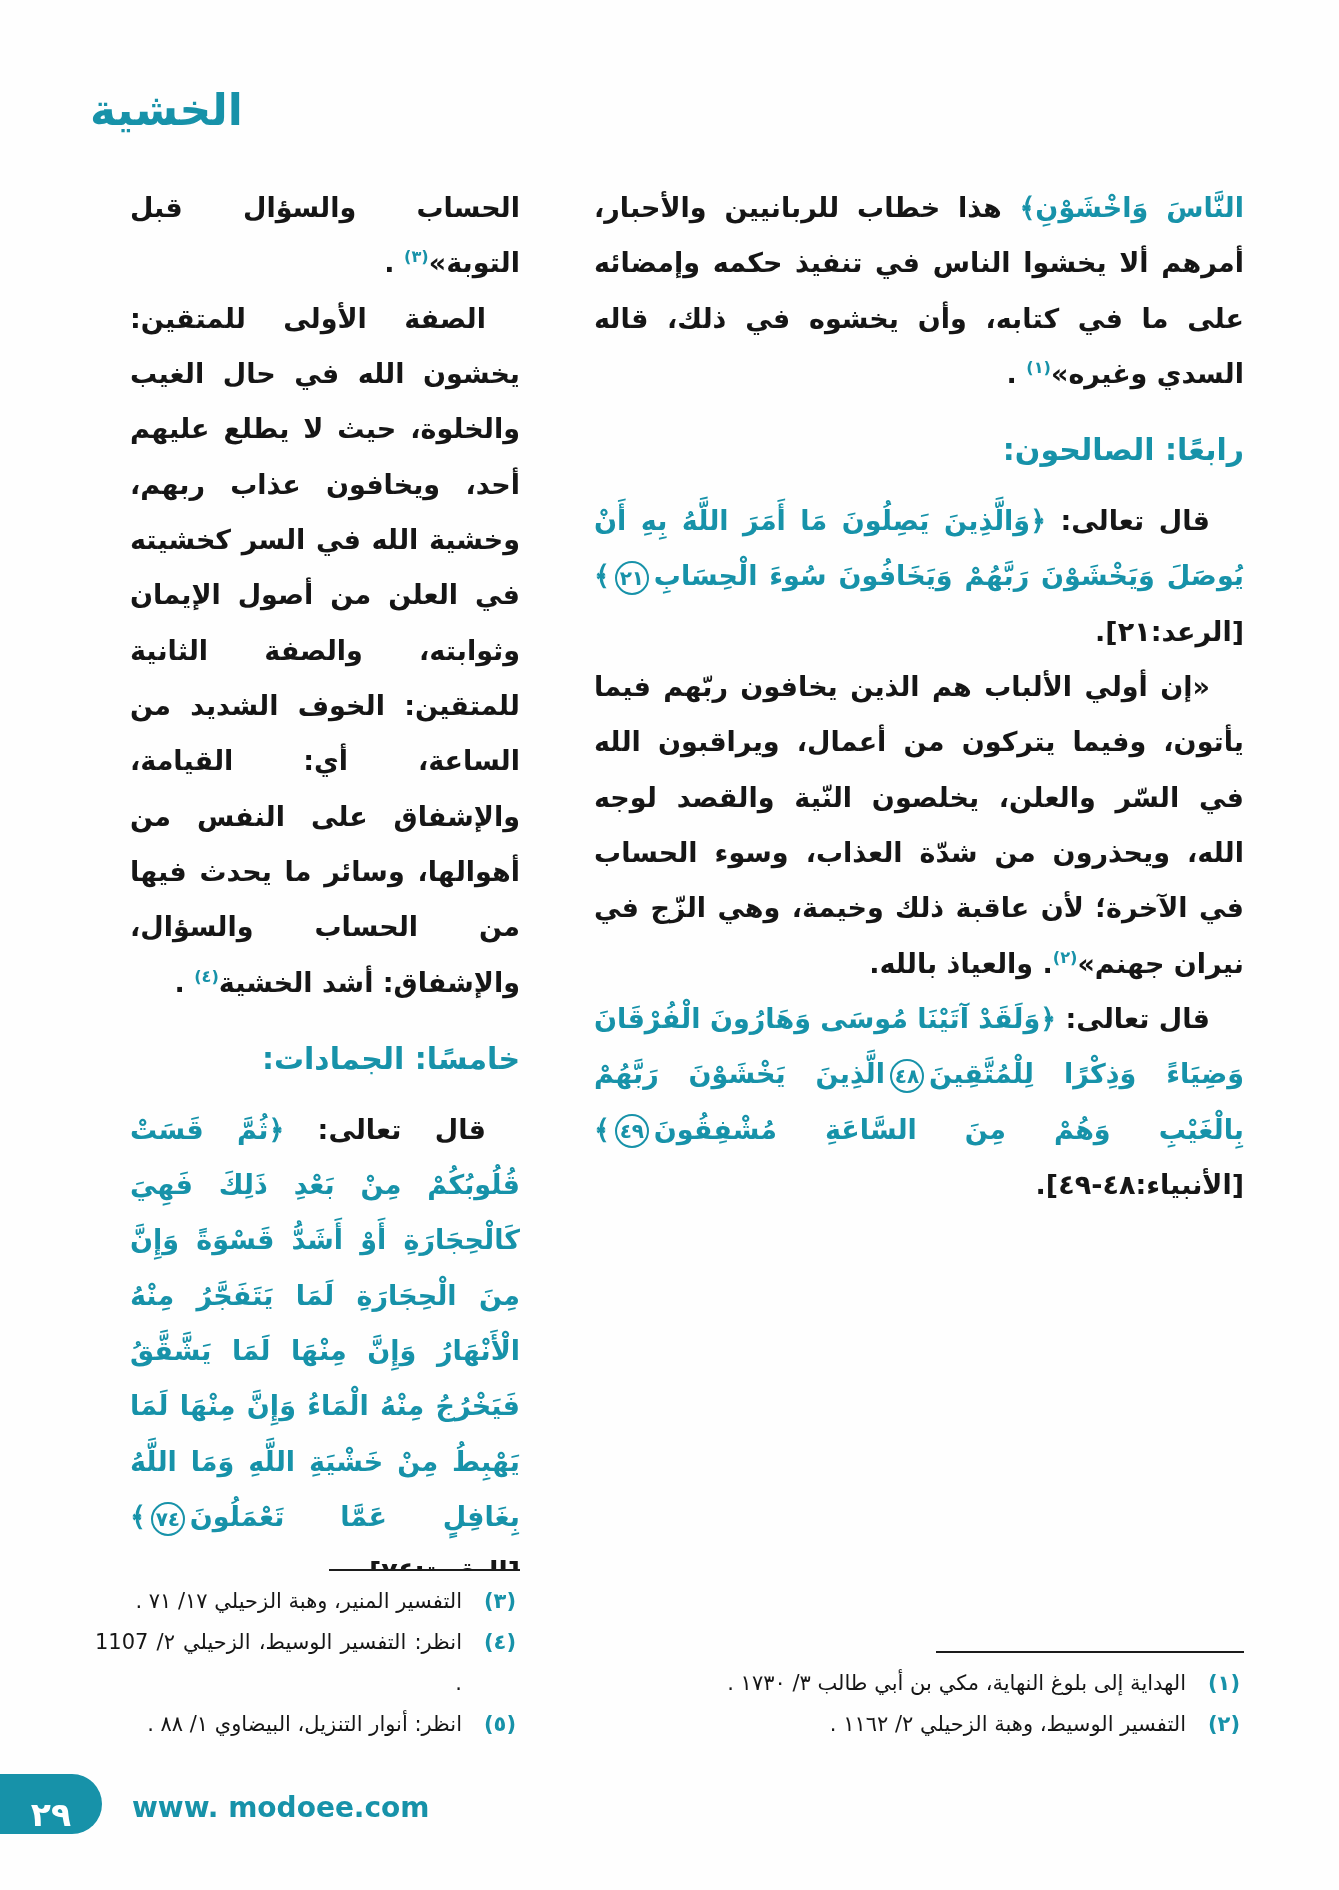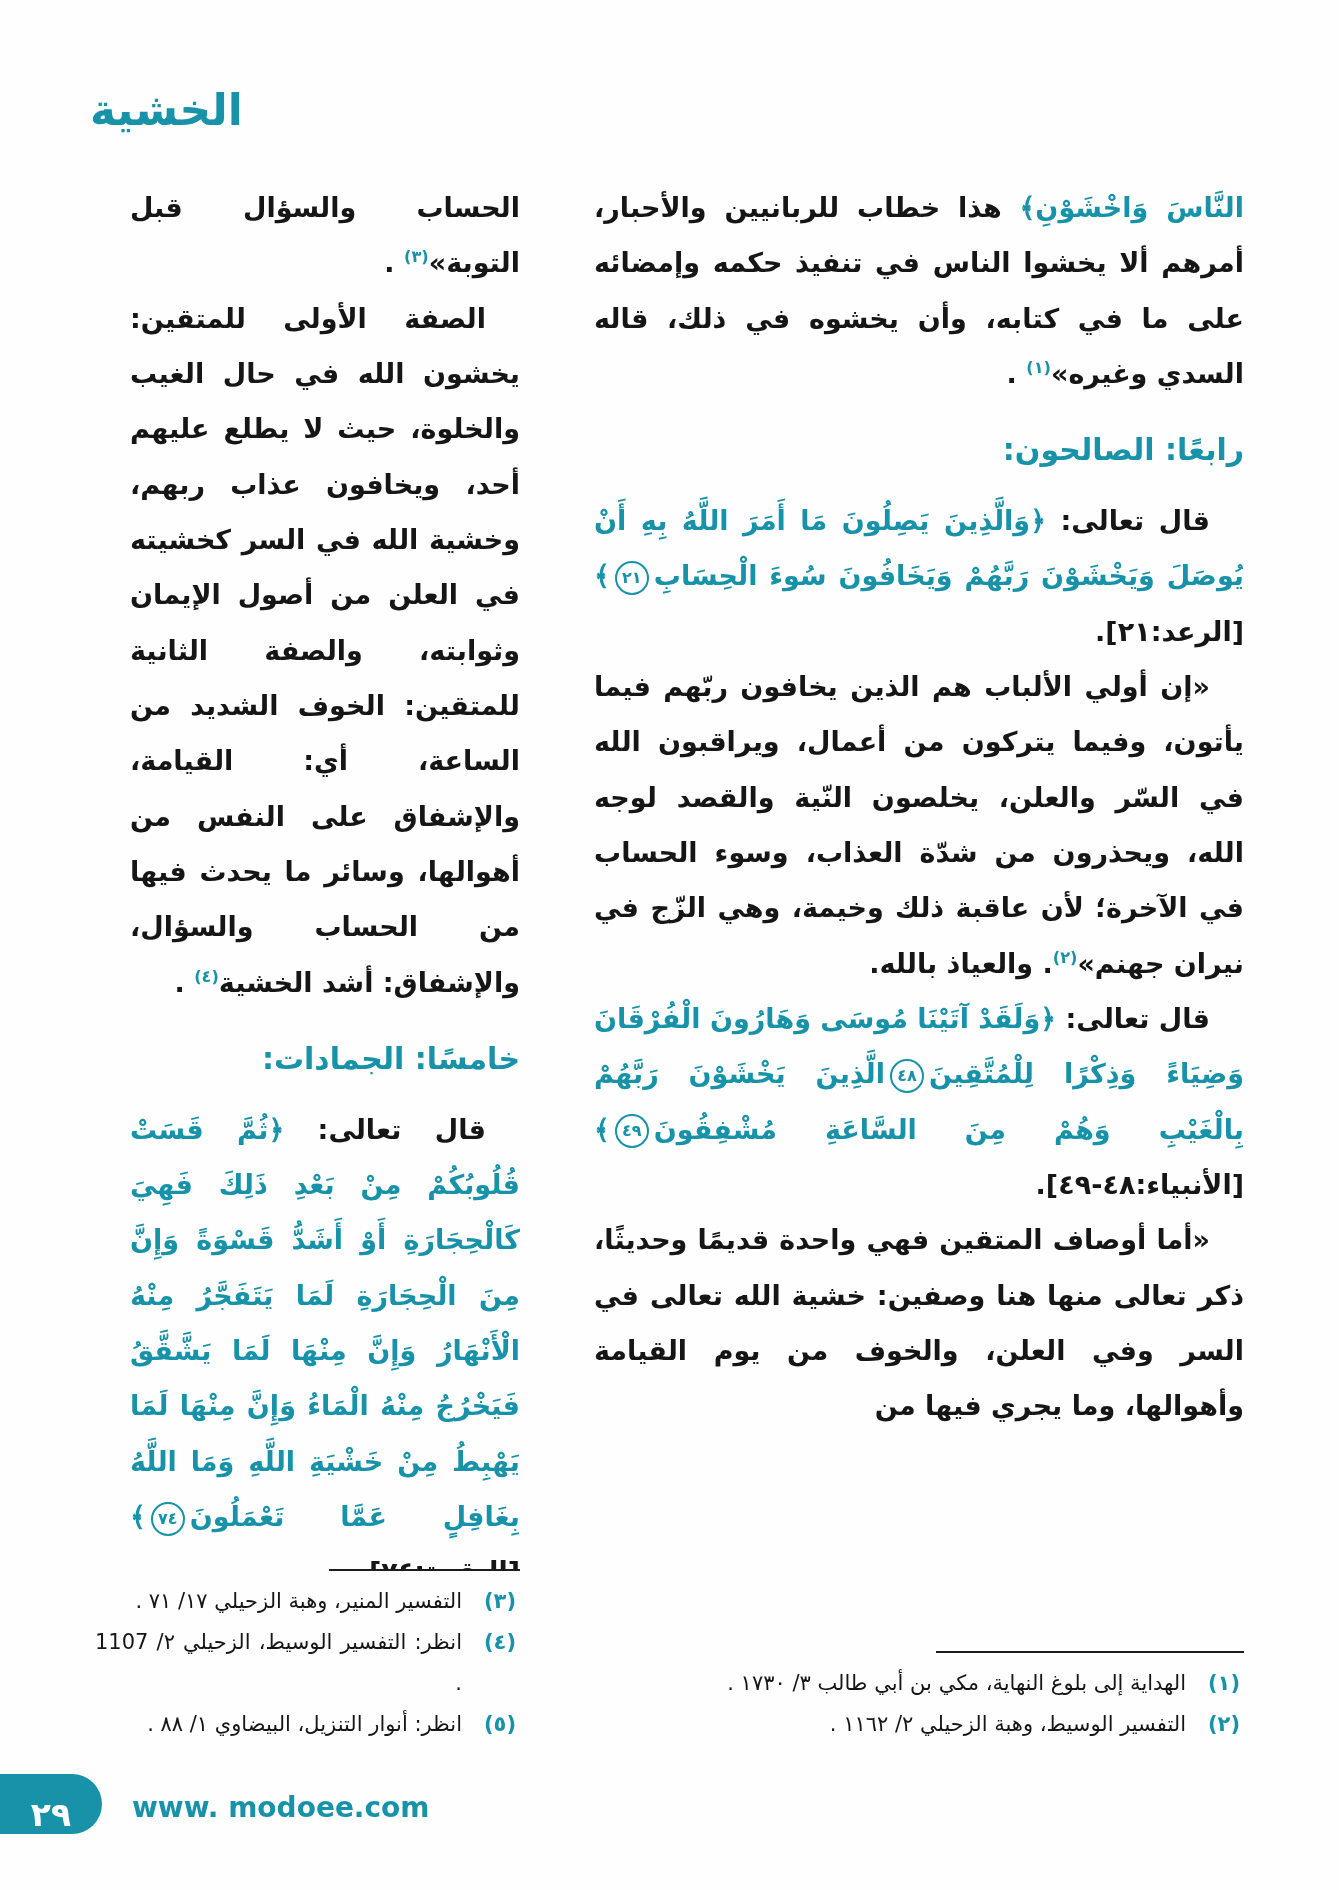--- a/index.html
+++ b/index.html
@@ -50,21 +50,21 @@
     white-space: nowrap;
   }
   .ayah {
     display: inline-flex;
     align-items: center;
     justify-content: center;
     width: 34px; height: 34px;
     border: 2px solid var(--accent);
     border-radius: 50%;
     color: var(--accent);
-    font-size: 16px;
+    font-size: 20px;
     font-weight: bold;
     vertical-align: middle;
     margin: 0 5px;
     text-indent: 0;
     line-height: 1;
   }
   .heading {
     color: var(--accent);
     font-size: 30px;
     font-weight: bold;
@@ -125,21 +125,20 @@
 
   <div class="columns">
 
     <section class="col col-right">
       <div class="col-body">
           <p class="para"><span class="quran">النَّاسَ وَاخْشَوْنِ﴾ </span><span class="text">هذا خطاب للربانيين والأحبار، أمرهم ألا يخشوا الناس في تنفيذ حكمه وإمضائه على ما في كتابه، وأن يخشوه في ذلك، قاله السدي وغيره»</span><span class="ref">(١)</span><span class="text"> .</span></p>
           <div class="heading">رابعًا: الصالحون:</div>
           <p class="para indent"><span class="text">قال تعالى: </span><span class="quran">﴿وَالَّذِينَ يَصِلُونَ مَا أَمَرَ اللَّهُ بِهِ أَنْ يُوصَلَ وَيَخْشَوْنَ رَبَّهُمْ وَيَخَافُونَ سُوءَ الْحِسَابِ</span><span class="ayah">٢١</span><span class="quran">﴾</span><span class="text"> [الرعد:٢١].</span></p>
           <p class="para indent"><span class="text">«إن أولي الألباب هم الذين يخافون ربّهم فيما يأتون، وفيما يتركون من أعمال، ويراقبون الله في السّر والعلن، يخلصون النّية والقصد لوجه الله، ويحذرون من شدّة العذاب، وسوء الحساب في الآخرة؛ لأن عاقبة ذلك وخيمة، وهي الزّج في نيران جهنم»</span><span class="ref">(٢)</span><span class="text">. والعياذ بالله.</span></p>
           <p class="para indent"><span class="text">قال تعالى: </span><span class="quran">﴿وَلَقَدْ آتَيْنَا مُوسَى وَهَارُونَ الْفُرْقَانَ وَضِيَاءً وَذِكْرًا لِلْمُتَّقِينَ</span><span class="ayah">٤٨</span><span class="quran">الَّذِينَ يَخْشَوْنَ رَبَّهُمْ بِالْغَيْبِ وَهُمْ مِنَ السَّاعَةِ مُشْفِقُونَ</span><span class="ayah">٤٩</span><span class="quran">﴾</span><span class="text"> [الأنبياء:٤٨-٤٩].</span></p>
-          <p class="para indent"><span class="text">«أما أوصاف المتقين فهي واحدة قديمًا وحديثًا، ذكر تعالى منها هنا وصفين: خشية الله تعالى في السر وفي العلن، والخوف من يوم القيامة وأهوالها، وما يجري فيها من</span></p>
         </div>
       <div class="fn-block">
         <div class="fn-rule"></div>
         <div class="footnotes">
             <div class="footnote"><span class="fn-num">(١)</span><span class="fn-text">الهداية إلى بلوغ النهاية، مكي بن أبي طالب ٣/ ١٧٣٠ .</span></div>
             <div class="footnote"><span class="fn-num">(٢)</span><span class="fn-text">التفسير الوسيط، وهبة الزحيلي ٢/ ١١٦٢ .</span></div>
           </div>
       </div>
     </section>
 

